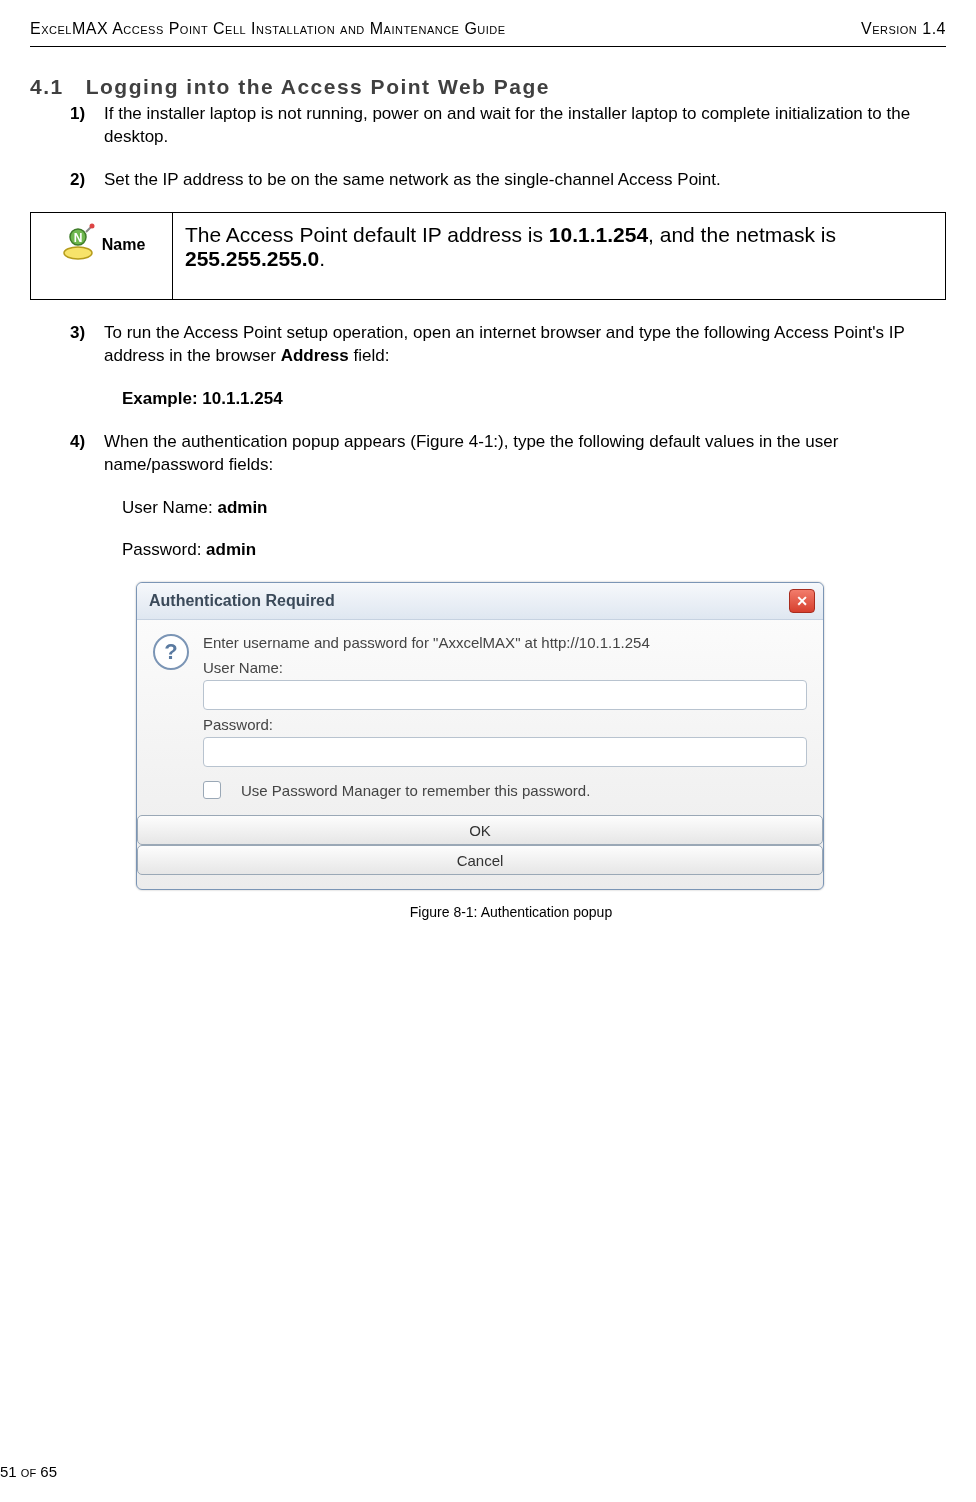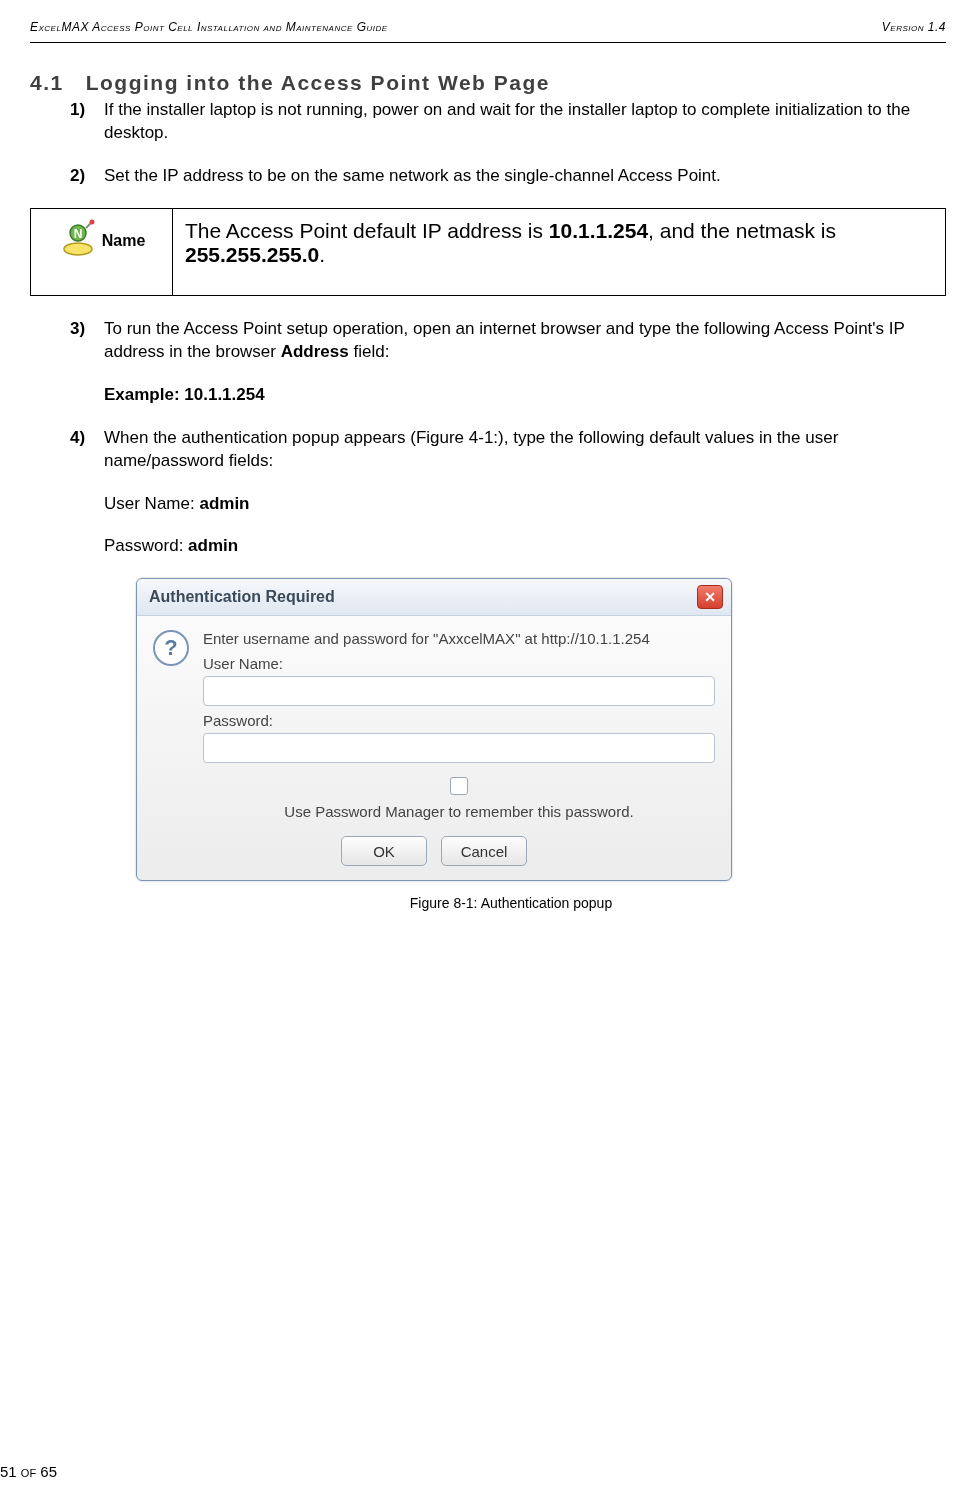--- a/index.html
+++ b/index.html
@@ -11,25 +11,24 @@
     position: relative;
     color: #000;
   }
   .page {
     padding: 20px 30px 0 30px;
   }
   .header-row {
     display: flex;
     justify-content: space-between;
     font-variant: small-caps;
-    font-size: 12px;
+    font-size: 16px;
     letter-spacing: 0.5px;
     border-bottom: none;
     padding-bottom: 6px;
-    font-style: italic;
   }
   .header-left { }
   .header-right { }
   .hr-top {
     border: none;
     border-top: 1px solid #000;
     margin-top: 2px;
     margin-bottom: 28px;
   }
   .section-title {
@@ -48,20 +47,21 @@
     line-height: 1.35;
   }
   .step-num {
     width: 34px;
     flex-shrink: 0;
     font-weight: bold;
   }
   .step-body { flex: 1; }
   .step-body .indent {
     margin-top: 20px;
+    margin-left: 18px;
   }
   .bold { font-weight: bold; }
   .note-table {
     border-collapse: collapse;
     width: 100%;
     margin: 8px 0 22px 0;
   }
   .note-table td {
     border: 1px solid #000;
     vertical-align: top;
@@ -80,21 +80,21 @@
   .note-label { font-weight: bold; font-size: 16px; }
   .note-right { font-size: 21px; }
   .note-svg { display:inline-block; }
   .figure-wrap {
     margin-left: 106px;
     margin-top: 6px;
     margin-bottom: 14px;
   }
   
   .dialog {
-    width: 596px;
+    width: 688px;
     border: 1px solid #7b95b5;
     border-radius: 6px;
     background: linear-gradient(#fdfdfd,#ececec);
     box-shadow: 0 0 2px rgba(0,0,0,0.3);
     font-family: Tahoma, Arial, sans-serif;
     font-size: 15px;
     color: #333;
   }
   .dlg-titlebar {
     display: flex;
@@ -139,36 +139,35 @@
     border: 1px solid #b8c3cf;
     border-radius: 4px;
     padding: 4px 8px;
     font-size: 15px;
     background: #fff;
     color: #333;
   }
   .dlg-check-row {
     display: flex;
     align-items: center;
-    gap: 8px;
+    gap: 20px;
     margin: 14px 0 10px 0;
     color: #444;
-    flex-direction: column;
   }
   .dlg-check {
     width: 18px; height: 18px;
     border: 1px solid #9aa8b6;
     border-radius: 3px;
     background: #fff;
   }
   .dlg-buttons {
     display: flex;
     justify-content: center;
-    gap: 14px;
     padding: 0 0 14px 0;
+    flex-direction: column;
   }
   .dlg-btn {
     min-width: 86px;
     height: 30px;
     border: 1px solid #9aa8b6;
     border-radius: 5px;
     background: linear-gradient(#fdfdfd,#e6e6e6);
     font-size: 15px;
     color: #333;
     cursor: pointer;

